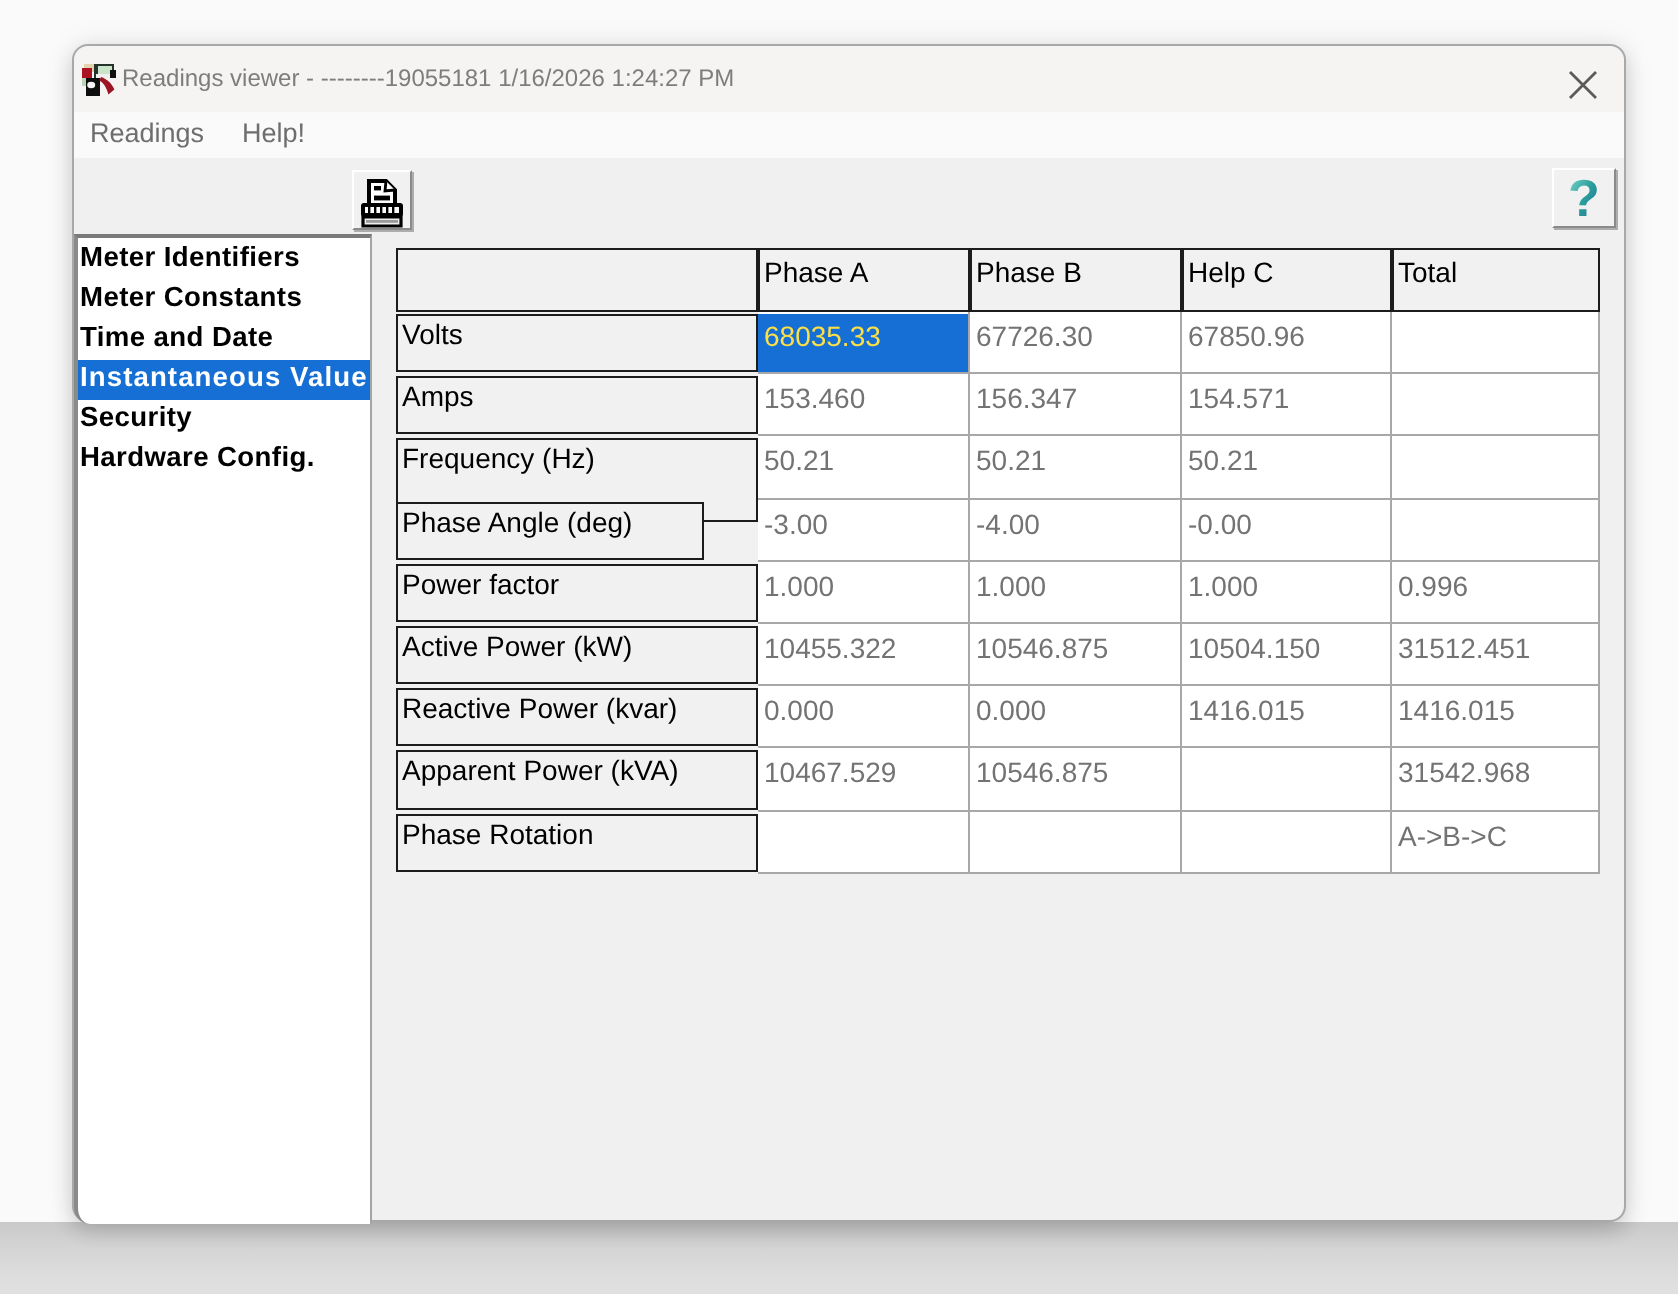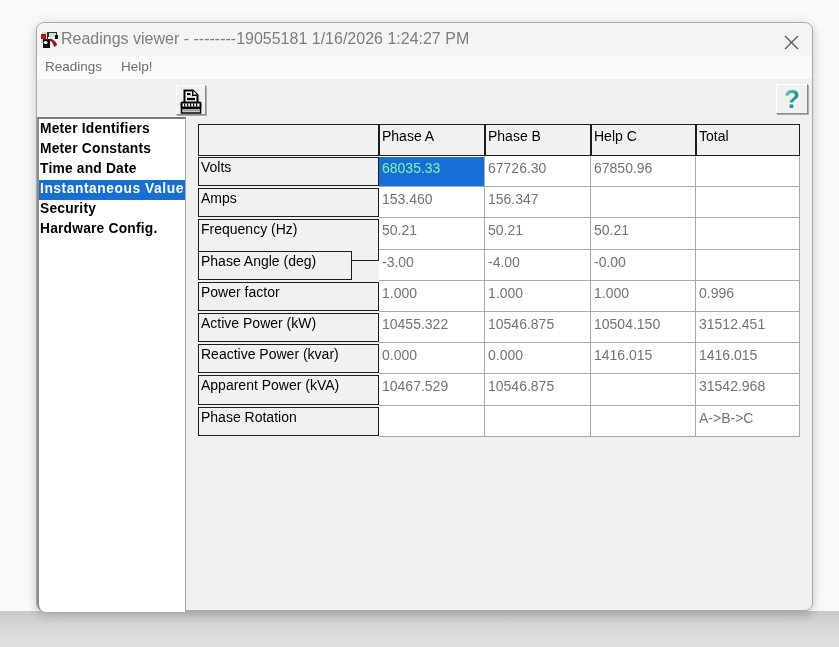--- a/index.html
+++ b/index.html
@@ -20,21 +20,21 @@
     border-radius:8px;
     box-shadow:0 4px 10px rgba(0,0,0,0.16), 0 0 16px rgba(0,0,0,0.07);
   }
   .titlebar {
     position:absolute; left:0; top:0; width:100%; height:33px;
     background:#f5f4f2; border-radius:8px 8px 0 0;
   }
   .appicon { position:absolute; left:4px; top:9px; width:17px; height:17px; }
   .title-text {
     position:absolute; left:24px; top:0; height:33px; line-height:32px;
-    font-size:16px; color:#7d7d7d; white-space:nowrap;
+    font-size:12px; color:#7d7d7d; white-space:nowrap;
   }
   .closex { position:absolute; right:13px; top:12px; width:15px; height:15px; }
   .menubar {
     position:absolute; left:0; top:33px; width:100%; height:23px;
     background:#fafafa; font-size:13.5px; color:#6e6e6e;
   }
   .menubar span.m1 { position:absolute; left:8px; top:3px; }
   .menubar span.m2 { position:absolute; left:84px; top:3px; }
   .toolbar {
     position:absolute; left:0; top:56px; width:100%; height:38px;
@@ -71,21 +71,21 @@
     position:absolute; background:#f1f1f1; border:1.5px solid #1c1c1c;
     font-size:14px; color:#000; padding-left:2px;
     white-space:nowrap; overflow:hidden;
   }
   .vline { position:absolute; width:1px; background:#a8a8a8; }
   .hline { position:absolute; height:1px; background:#a8a8a8; }
   .dcell {
     position:absolute; font-size:14px; color:#737373; padding-left:3px;
     white-space:nowrap;
   }
-  .dcell.sel { background:#156fd4; color:#86efac; }
+  .dcell.sel { background:#156fd4; color:#fde047; }
 </style>
 </head>
 <body>
 <div class="bgshade"></div>
 <div class="win">
   <div class="titlebar">
     <svg class="appicon" viewBox="0 0 17 17">
       <rect x="1" y="0" width="6" height="4" fill="#e3d2ae"></rect>
       <rect x="0" y="2" width="5" height="5" fill="#ab1322"></rect>
       <rect x="6" y="0" width="10" height="7" fill="#24342a"></rect>
@@ -176,20 +176,21 @@
       <div class="fcell" style="left:0;top:189px;width:181px;height:29.2px;line-height:18px">Active Power (kW)</div>
       <div class="fcell" style="left:0;top:220.2px;width:181px;height:29.2px;line-height:18px">Reactive Power (kvar)</div>
       <div class="fcell" style="left:0;top:251.4px;width:181px;height:29.2px;line-height:18px">Apparent Power (kVA)</div>
       <div class="fcell" style="left:0;top:282.6px;width:181px;height:29.2px;line-height:18px">Phase Rotation</div>
       <div class="dcell sel" style="left:181px;top:33px;width:105px;height:29.2px;line-height:22px">68035.33</div>
       <div class="dcell" style="left:287px;top:33px;width:105px;height:29.2px;line-height:22px">67726.30</div>
       <div class="dcell" style="left:393px;top:33px;width:104px;height:29.2px;line-height:22px">67850.96</div>
       <div class="dcell" style="left:498px;top:33px;width:103px;height:29.2px;line-height:22px"></div>
       <div class="dcell" style="left:181px;top:64.2px;width:105px;height:29.2px;line-height:22px">153.460</div>
       <div class="dcell" style="left:287px;top:64.2px;width:105px;height:29.2px;line-height:22px">156.347</div>
+      <div class="dcell" style="left:393px;top:64.2px;width:104px;height:29.2px;line-height:22px">154.571</div>
       <div class="dcell" style="left:498px;top:64.2px;width:103px;height:29.2px;line-height:22px"></div>
       <div class="dcell" style="left:181px;top:95.4px;width:105px;height:29.2px;line-height:22px">50.21</div>
       <div class="dcell" style="left:287px;top:95.4px;width:105px;height:29.2px;line-height:22px">50.21</div>
       <div class="dcell" style="left:393px;top:95.4px;width:104px;height:29.2px;line-height:22px">50.21</div>
       <div class="dcell" style="left:498px;top:95.4px;width:103px;height:29.2px;line-height:22px"></div>
       <div class="dcell" style="left:181px;top:126.6px;width:105px;height:29.2px;line-height:22px">-3.00</div>
       <div class="dcell" style="left:287px;top:126.6px;width:105px;height:29.2px;line-height:22px">-4.00</div>
       <div class="dcell" style="left:393px;top:126.6px;width:104px;height:29.2px;line-height:22px">-0.00</div>
       <div class="dcell" style="left:498px;top:126.6px;width:103px;height:29.2px;line-height:22px"></div>
       <div class="dcell" style="left:181px;top:157.8px;width:105px;height:29.2px;line-height:22px">1.000</div>

